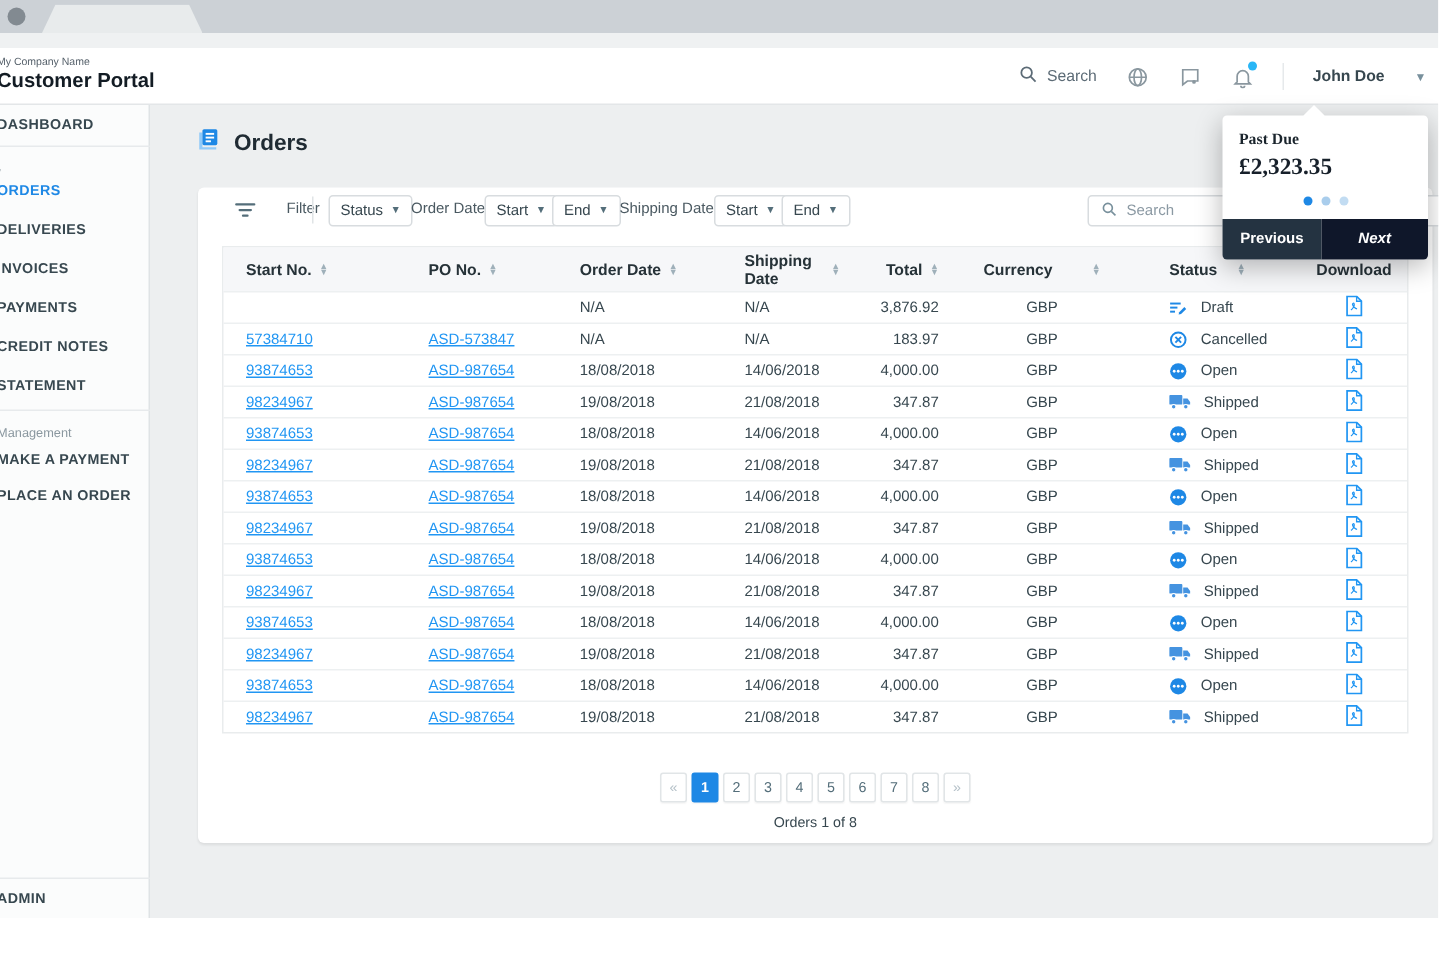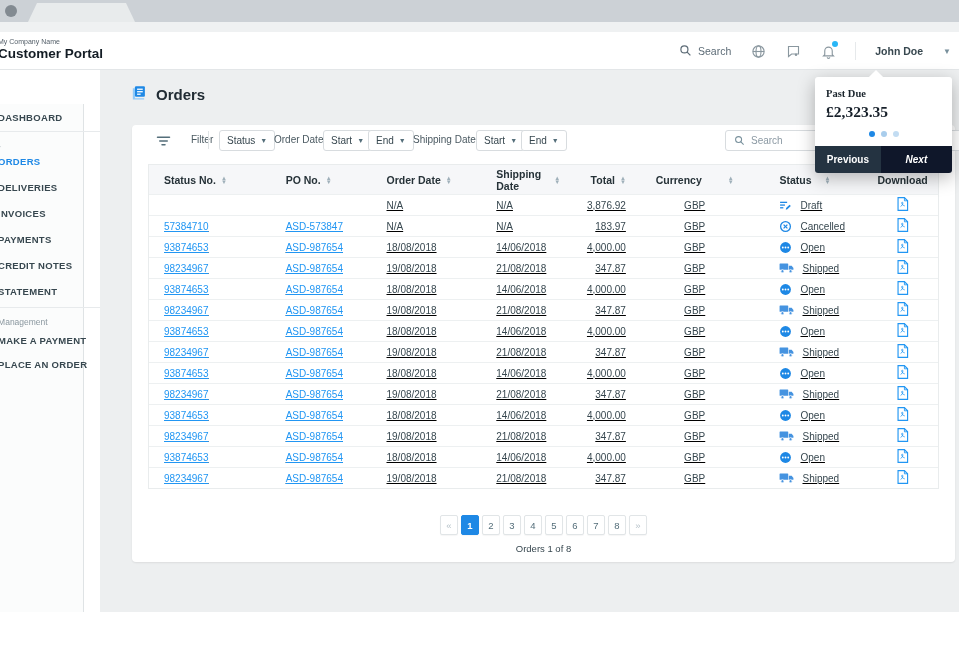--- a/index.html
+++ b/index.html
@@ -20,21 +20,21 @@
   .logo .portal  { font-size:13.5px; font-weight:700; color:#131c24; display:block; margin-top:1px; }
   .hdr-right { position:absolute; right:8px; top:0; height:38px; display:flex; align-items:center; gap:19px; }
   .hdr-search { display:flex; align-items:center; gap:6px; color:#5c6b76; font-size:10.5px; cursor:pointer; }
   .hdr-icon { position:relative; width:16px; height:16px; display:flex; align-items:center; justify-content:center; cursor:pointer; }
   .badge { position:absolute; right:-2px; top:-2px; width:6px; height:6px; border-radius:50%; background:#29b6f6; }
   .hdr-divider { width:1px; height:18px; background:#e6e9eb; }
   .hdr-user { display:flex; align-items:center; gap:20px; font-size:10.5px; font-weight:700; color:#37474f; cursor:pointer; }
   .chev { font-size:8px; color:#78909c; }
 
   
-  .sidebar { position:absolute; left:0; top:70px; width:84px; height:542px; background:#fbfcfc; border-right:1px solid #dfe3e5;margin-top:34px; }
+  .sidebar { position:absolute; left:0; top:70px; width:100px; height:542px; background:#fbfcfc; border-right:1px solid #dfe3e5; }
   .side-item { position:absolute; left:-2px; height:14px; line-height:14px; font-size:9.5px; font-weight:700;
                letter-spacing:.3px; color:#37474f; white-space:nowrap; cursor:pointer; }
   .side-item.active { color:#1e88e5; }
   .side-label { position:absolute; left:-35px; height:12px; line-height:12px; font-size:8.5px; color:#8a979f; white-space:nowrap; }
   .side-div { position:absolute; left:0; width:100px; height:1px; background:#e7eaec; }
 
   
   .main-bg { position:absolute; left:100px; top:70px; width:859px; height:542px; background:#edeff0; }
   .page-title-row { position:absolute; left:130px; top:84px; display:flex; align-items:center; gap:9px; }
   .page-title { font-size:15px; font-weight:700; color:#202b33; }
@@ -55,21 +55,21 @@
   .search-box { position:absolute; left:593px; top:5px; width:300px; height:21px; border:1px solid #d8dcdf; border-radius:3px;
                 display:flex; align-items:center; padding:0 8px; gap:6px; background:#fff; }
   .search-box input { border:none; outline:none; font-size:10px; color:#37474f; width:100%; font-family:"Liberation Sans",sans-serif; }
   .search-box input::placeholder { color:#8b99a3; }
 
   
   .tbl { position:absolute; left:16px; top:39px; width:791px; border:1px solid #e9eced; }
   .tr { display:flex; width:100%; }
   .thead { background:#f6f7f9; height:29px; align-items:center; }
   .th { font-size:10.5px; font-weight:700; color:#263238; display:flex; align-items:center; }
-  .tbody-row { height:21px; align-items:center; border-top:1px solid #edf0f1;text-decoration:underline; }
+  .tbody-row { height:21px; align-items:center; border-top:1px solid #edf0f1; }
   .td { font-size:10px; color:#37474f; }
   .c-sales { width:112px; padding-left:15px; }
   .c-po    { width:95px;  padding-left:25px; }
   .c-odate { width:100px; padding-left:31px; }
   .c-sdate { width:105px; padding-left:41px; }
   .c-total { width:70px;  justify-content:flex-end; text-align:right; padding-right:4px; }
   .c-cur   { width:130px; justify-content:center; text-align:center;gap:21px; }
   .c-stat  { width:108px; padding-left:20px; display:flex; align-items:center; gap:8px; }
   .c-dl    { width:71px;  justify-content:center; text-align:center; }
   .th.c-total, .th.c-cur, .th.c-dl { display:flex; }
@@ -234,21 +234,21 @@
               <line x1="15" y1="15" x2="21" y2="21"></line>
           </svg>
         </span>
         <input type="text" placeholder="Search" style="">
       </div>
     </div>
 
     <div class="tbl">
       <div class="tr thead" id="thead-row">
           <div class="th c-sales">
-            <span>Status No.</span>
+            <span>Start No.</span>
             <span class="sort">▲<br>▼</span>
           </div>
           <div class="th c-po">
             <span>PO No.</span>
             <span class="sort">▲<br>▼</span>
           </div>
           <div class="th c-odate">
             <span>Order Date</span>
             <span class="sort">▲<br>▼</span>
           </div>

